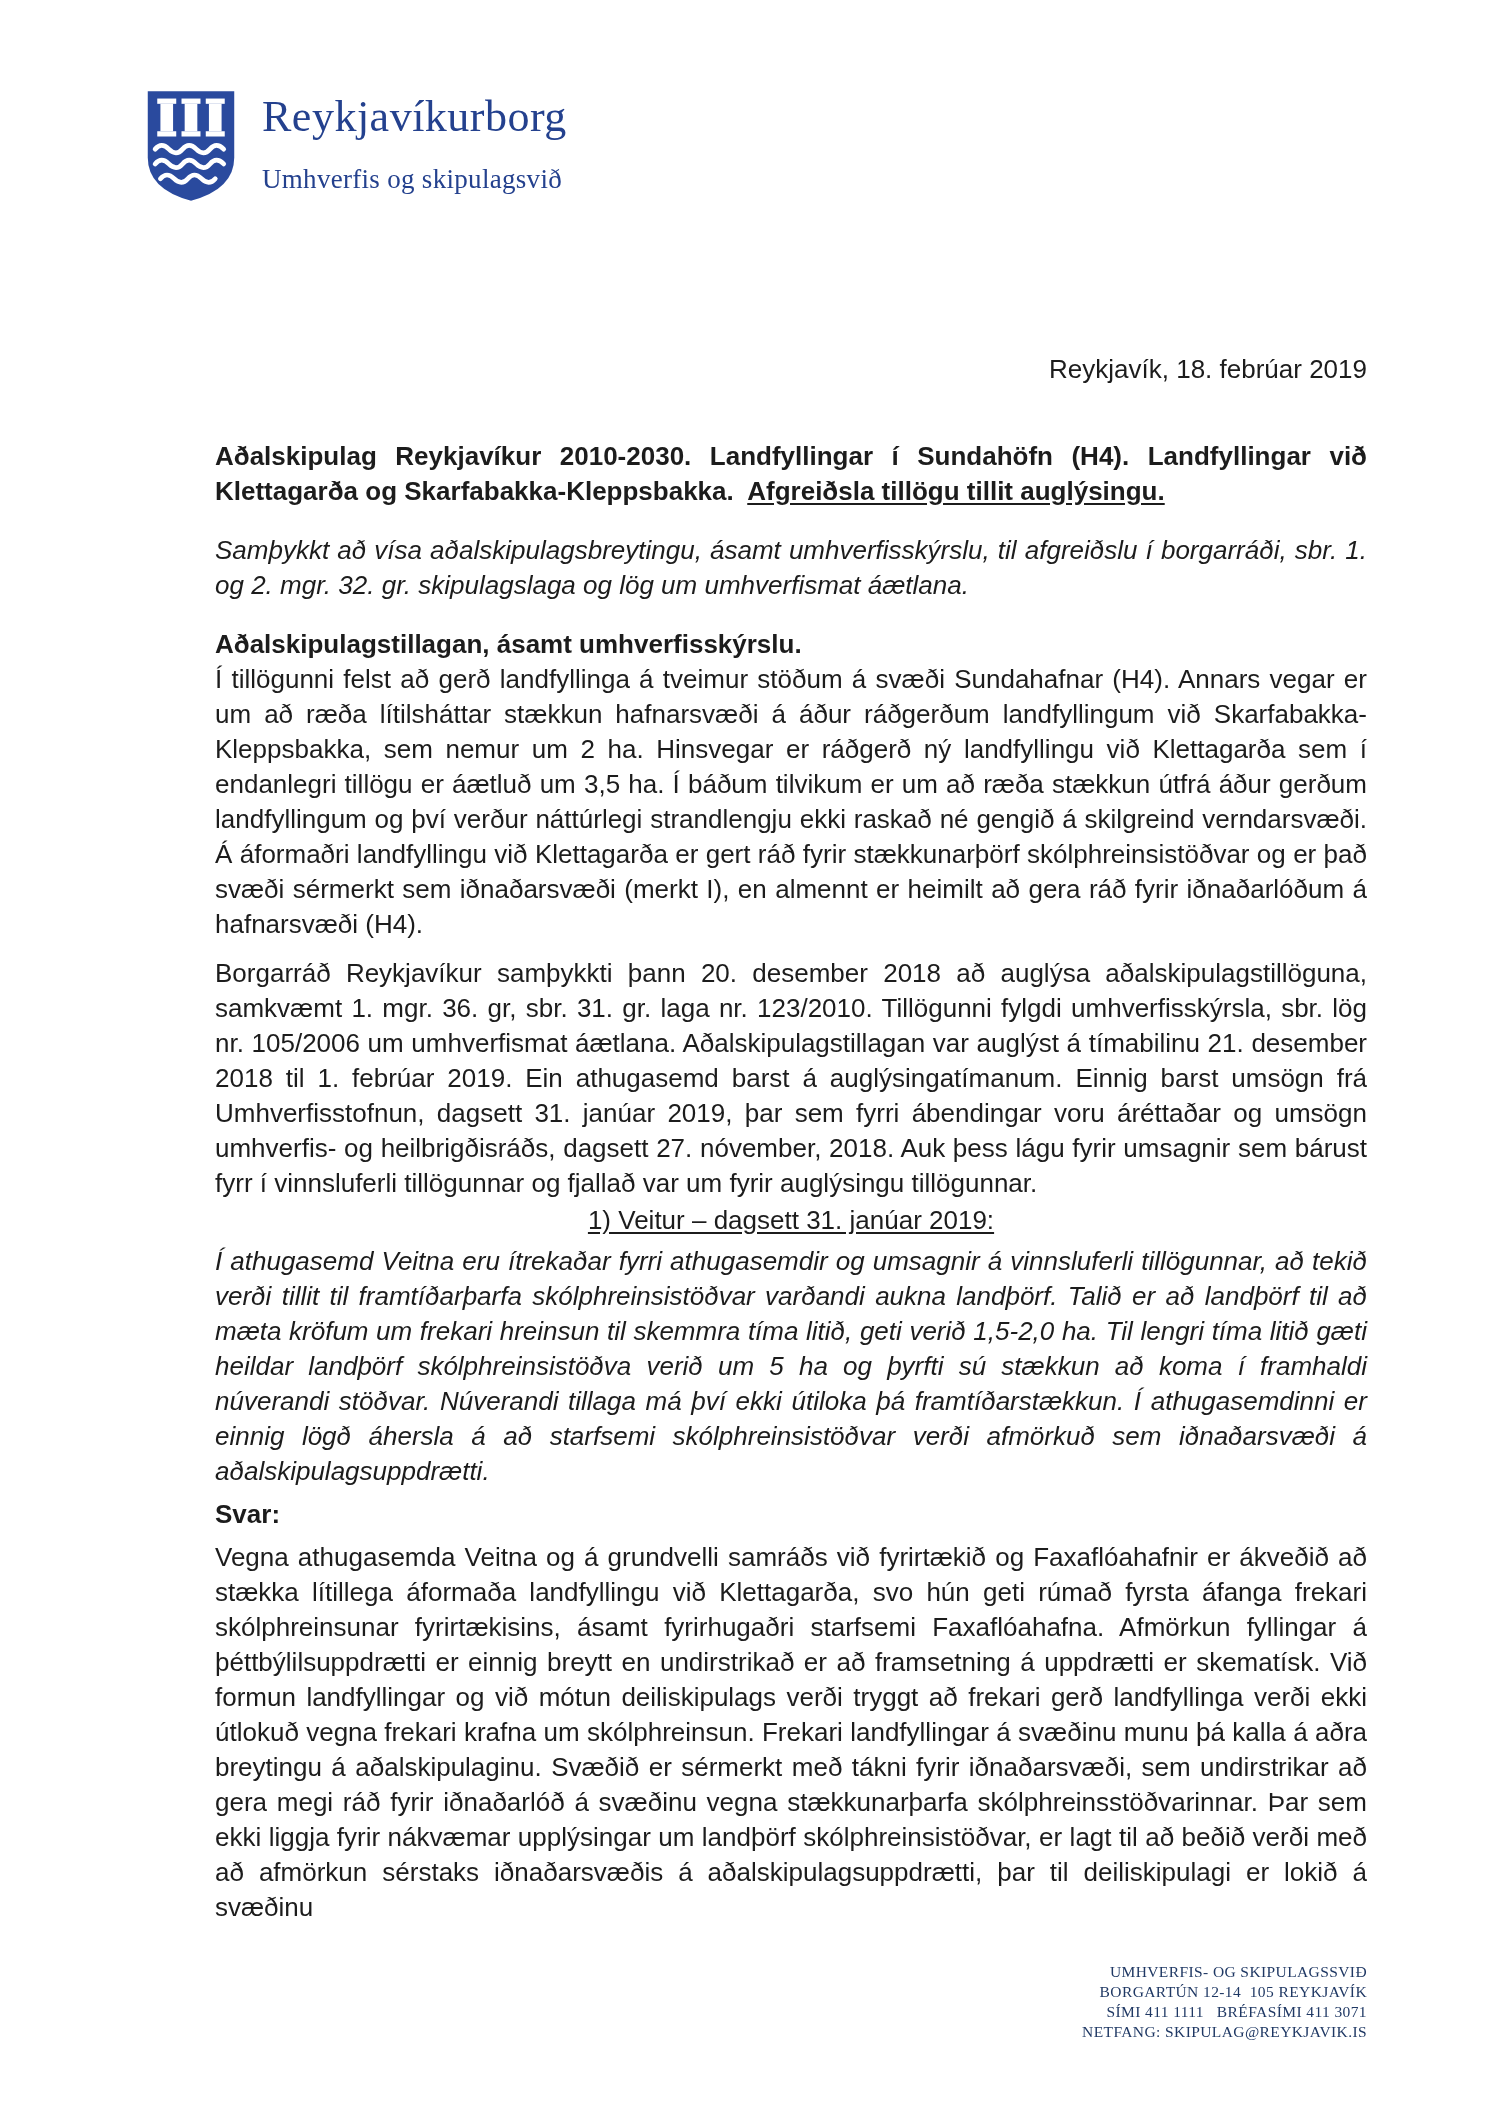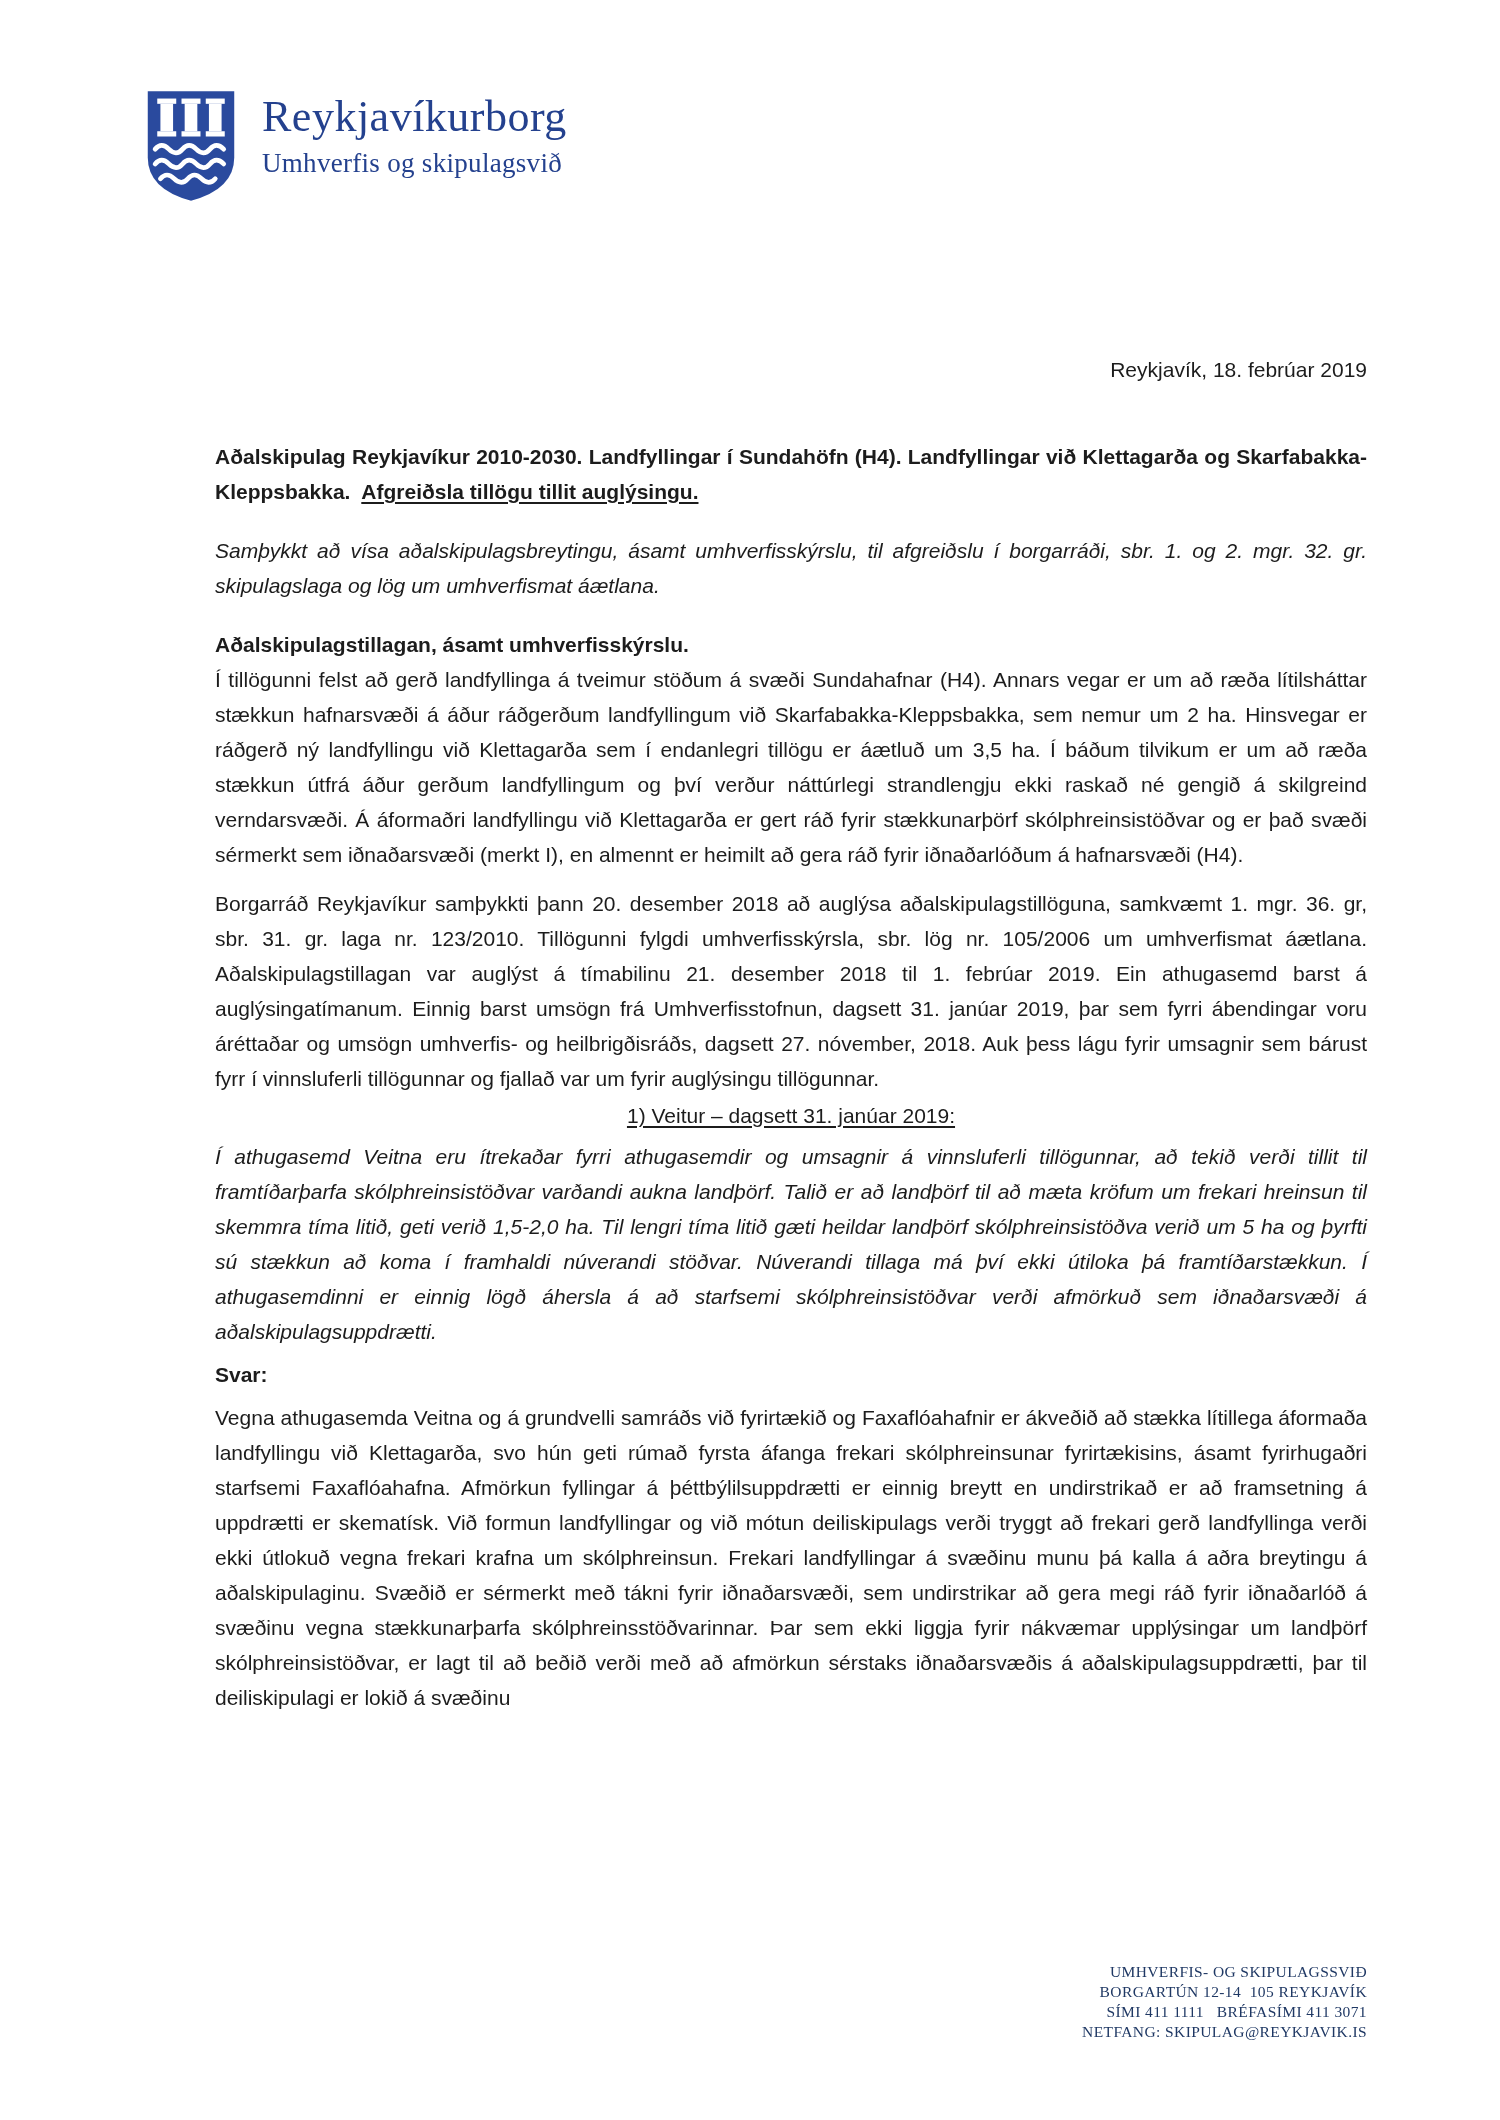--- a/index.html
+++ b/index.html
@@ -27,32 +27,32 @@
     font-family: "Liberation Serif", serif;
     font-size: 44px;
     line-height: 1.05;
     color: #24418e;
     letter-spacing: 0.5px;
   }
   .brand-dept {
     font-family: "Liberation Serif", serif;
     font-size: 27px;
     color: #24418e;
-    margin-top: 8px;
+    margin-top: 24px;
     letter-spacing: 0.3px;
   }
 
   
   .content {
     position: absolute;
     left: 215px;
     top: 0;
     width: 1152px;
     padding-top: 352px;
-    font-size: 21px;
+    font-size: 26px;
     line-height: 35px;
   }
   .content p { margin: 0; }
   .date { text-align: right; }
   .just { text-align: justify; }
   .bold { font-weight: bold; }
   .italic { font-style: italic; }
   .underline { text-decoration: underline; text-underline-offset: 3px; }
 
   .heading { margin-top: 52px !important; font-weight: bold; }

